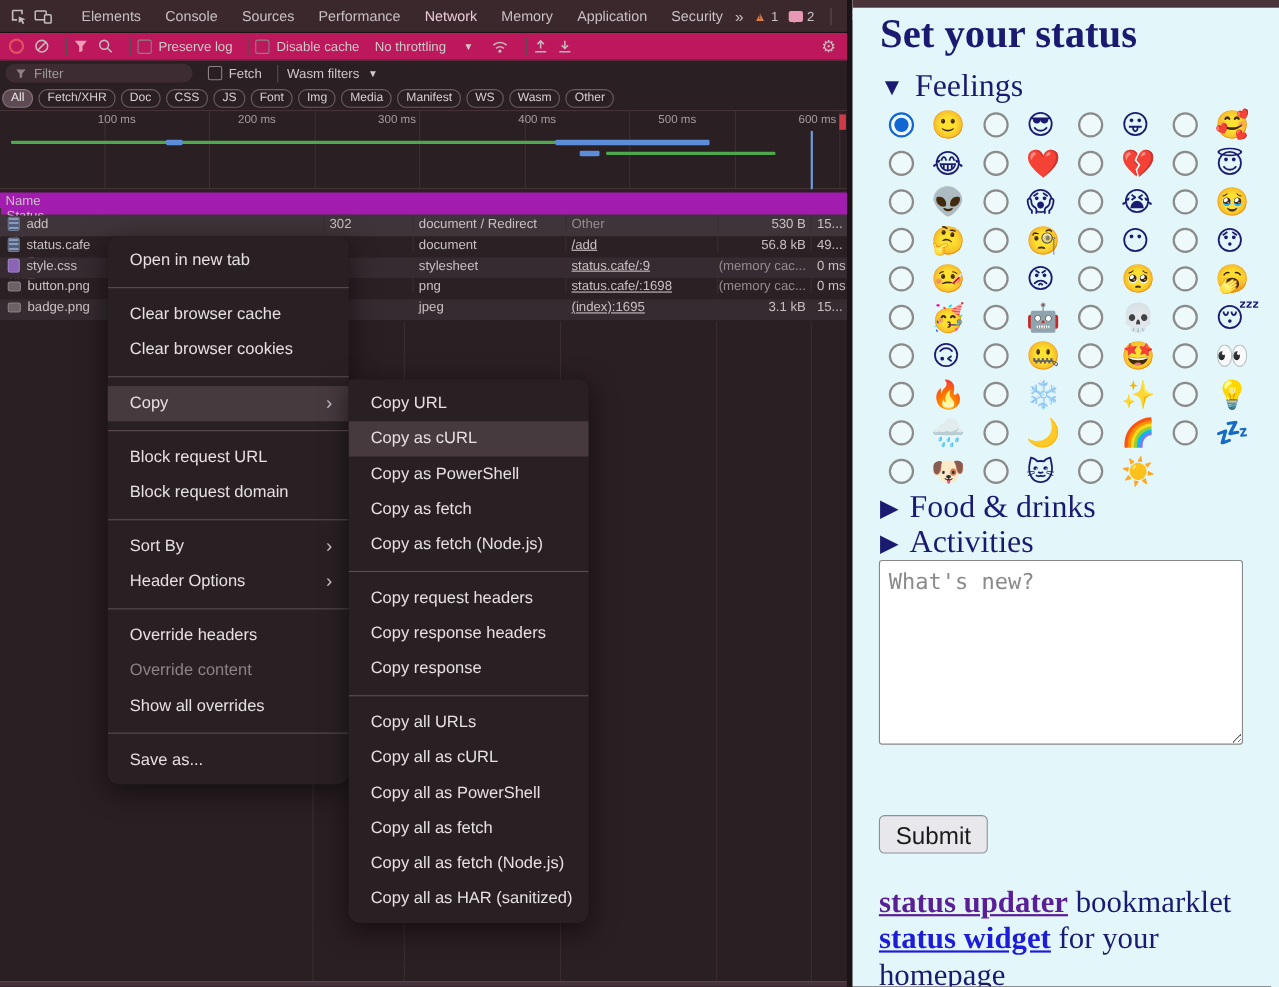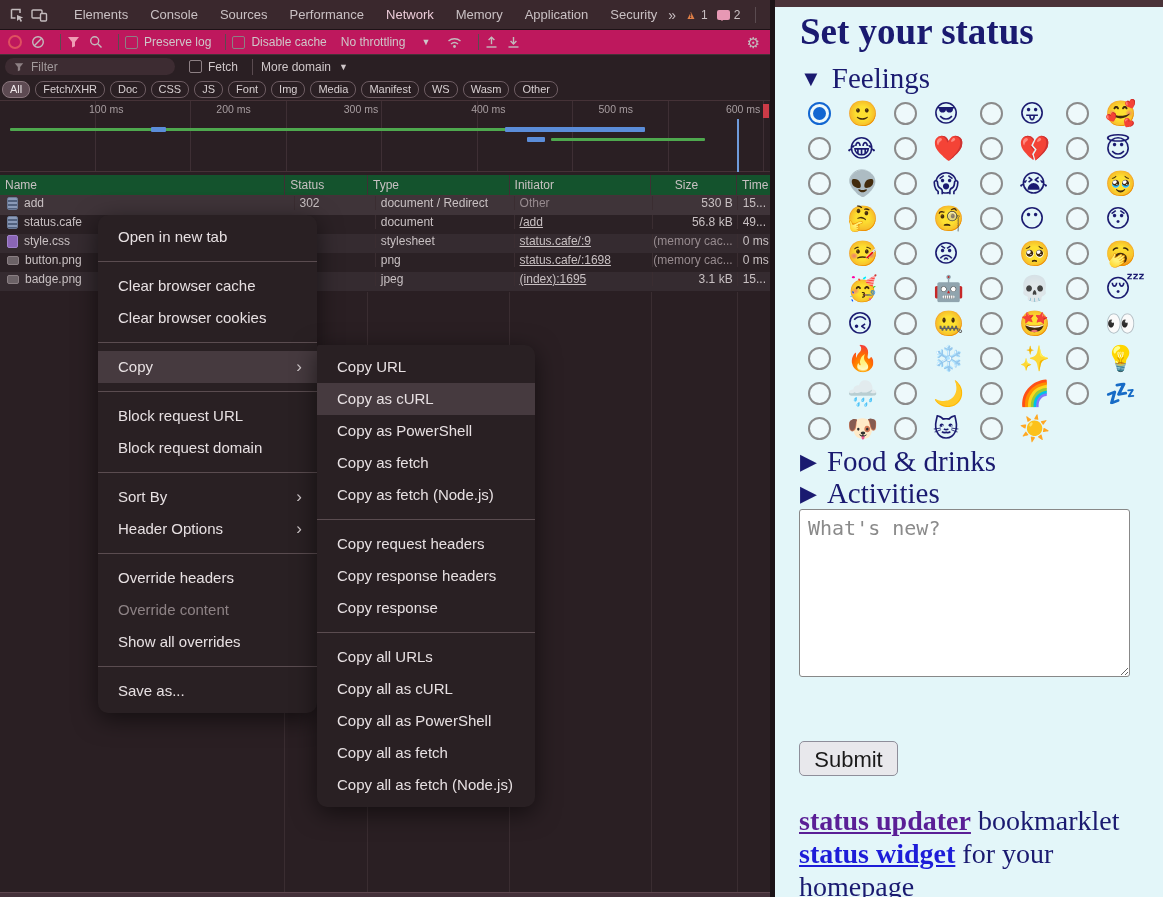--- a/index.html
+++ b/index.html
@@ -50,22 +50,22 @@
   .chip.active{background:#5d4a52;border-color:#8a767d;color:#f0e9eb;}
 
   .timeline{position:absolute;left:0;top:100px;width:100%;height:72px;border-top:1px solid #453237;border-bottom:1px solid #453237;box-sizing:border-box;}
   .gline{position:absolute;top:0;bottom:0;width:1px;background:#3e2f34;}
   .tickrow{position:absolute;left:0;top:2px;width:100%;display:flex;}
   .tick{width:95.4px;flex:none;text-align:right;padding-right:4px;box-sizing:border-box;font-size:10.5px;color:#a79da0;margin-left:32px;}
   .wbar{position:absolute;border-radius:1px;}
   .vline-blue{position:absolute;left:737px;top:18px;width:2px;height:53px;}
   .redmark{position:absolute;left:763px;top:3px;width:6px;height:14px;background:#cc3b47;}
 
-  .theader{position:absolute;left:0;top:175px;width:100%;height:21px;background:#14532d;border-bottom:1px solid #453237;
-           display:flex;box-sizing:border-box;font-size:12px;color:#c8c0c2;}
+  .theader{position:absolute;left:0;top:175px;width:100%;height:21px;background:#a21caf;border-bottom:1px solid #453237;
+           display:flex;box-sizing:border-box;font-size:12px;color:#c8c0c2;flex-direction:column;}
   .hc{height:100%;display:flex;align-items:center;padding-left:5px;box-sizing:border-box;border-left:1px solid #3e3034;}
   .hc:first-child{border-left:none;}
   .hc.w-name{width:285px;}.hc.w-status{width:83px;}.hc.w-type{width:142px;}
   .hc.w-init{width:142px;}.hc.w-size{width:86px;justify-content:flex-end;padding-right:38px;}.hc.w-time{width:34px;}
 
   .nrows{position:absolute;left:0;top:196px;width:100%;}
   .nrow{display:flex;height:19px;font-size:12px;color:#c8c0c2;align-items:flex-start;}
   .nrow:nth-child(odd){background:#352b30;}
   .nrow:nth-child(even){background:#2b2125;}
   .nrow.selected{background:#3f3439;}
@@ -227,21 +227,21 @@
           <path d="M1 1h11L8 6v4.3l-3 1.2V6z" fill="#8d8084"></path>
         </svg>
       <span class="ph">Filter</span>
     </span>
     <span class="grp">
       <span class="cb"></span>
       <span class="tlabel">Fetch</span>
     </span>
     <span class="vsep"></span>
     <span class="ddown" style="margin-left:2px;gap:8px;">
-        <span>More domain</span>
+        <span>Wasm filters</span>
         <span class="caret">▼</span>
       </span>
   </div>
 
   <div class="chiprow">
     <span class="chip active">All</span>
       <span class="chip">Fetch/XHR</span>
       <span class="chip">Doc</span>
       <span class="chip">CSS</span>
       <span class="chip">JS</span>
@@ -409,20 +409,21 @@
     <div class="mi sep"></div>
     <div class="mi item">Copy request headers</div>
     <div class="mi item">Copy response headers</div>
     <div class="mi item">Copy response</div>
     <div class="mi sep"></div>
     <div class="mi item">Copy all URLs</div>
     <div class="mi item">Copy all as cURL</div>
     <div class="mi item">Copy all as PowerShell</div>
     <div class="mi item">Copy all as fetch</div>
     <div class="mi item">Copy all as fetch (Node.js)</div>
+    <div class="mi item">Copy all as HAR (sanitized)</div>
 </div>
 
 <div id="page">
   <h1 class="ptitle">Set your status</h1>
 
   <div class="section" id="sec-feelings">
     <span class="arrow">▼</span>
     <span>Feelings</span>
   </div>
 

